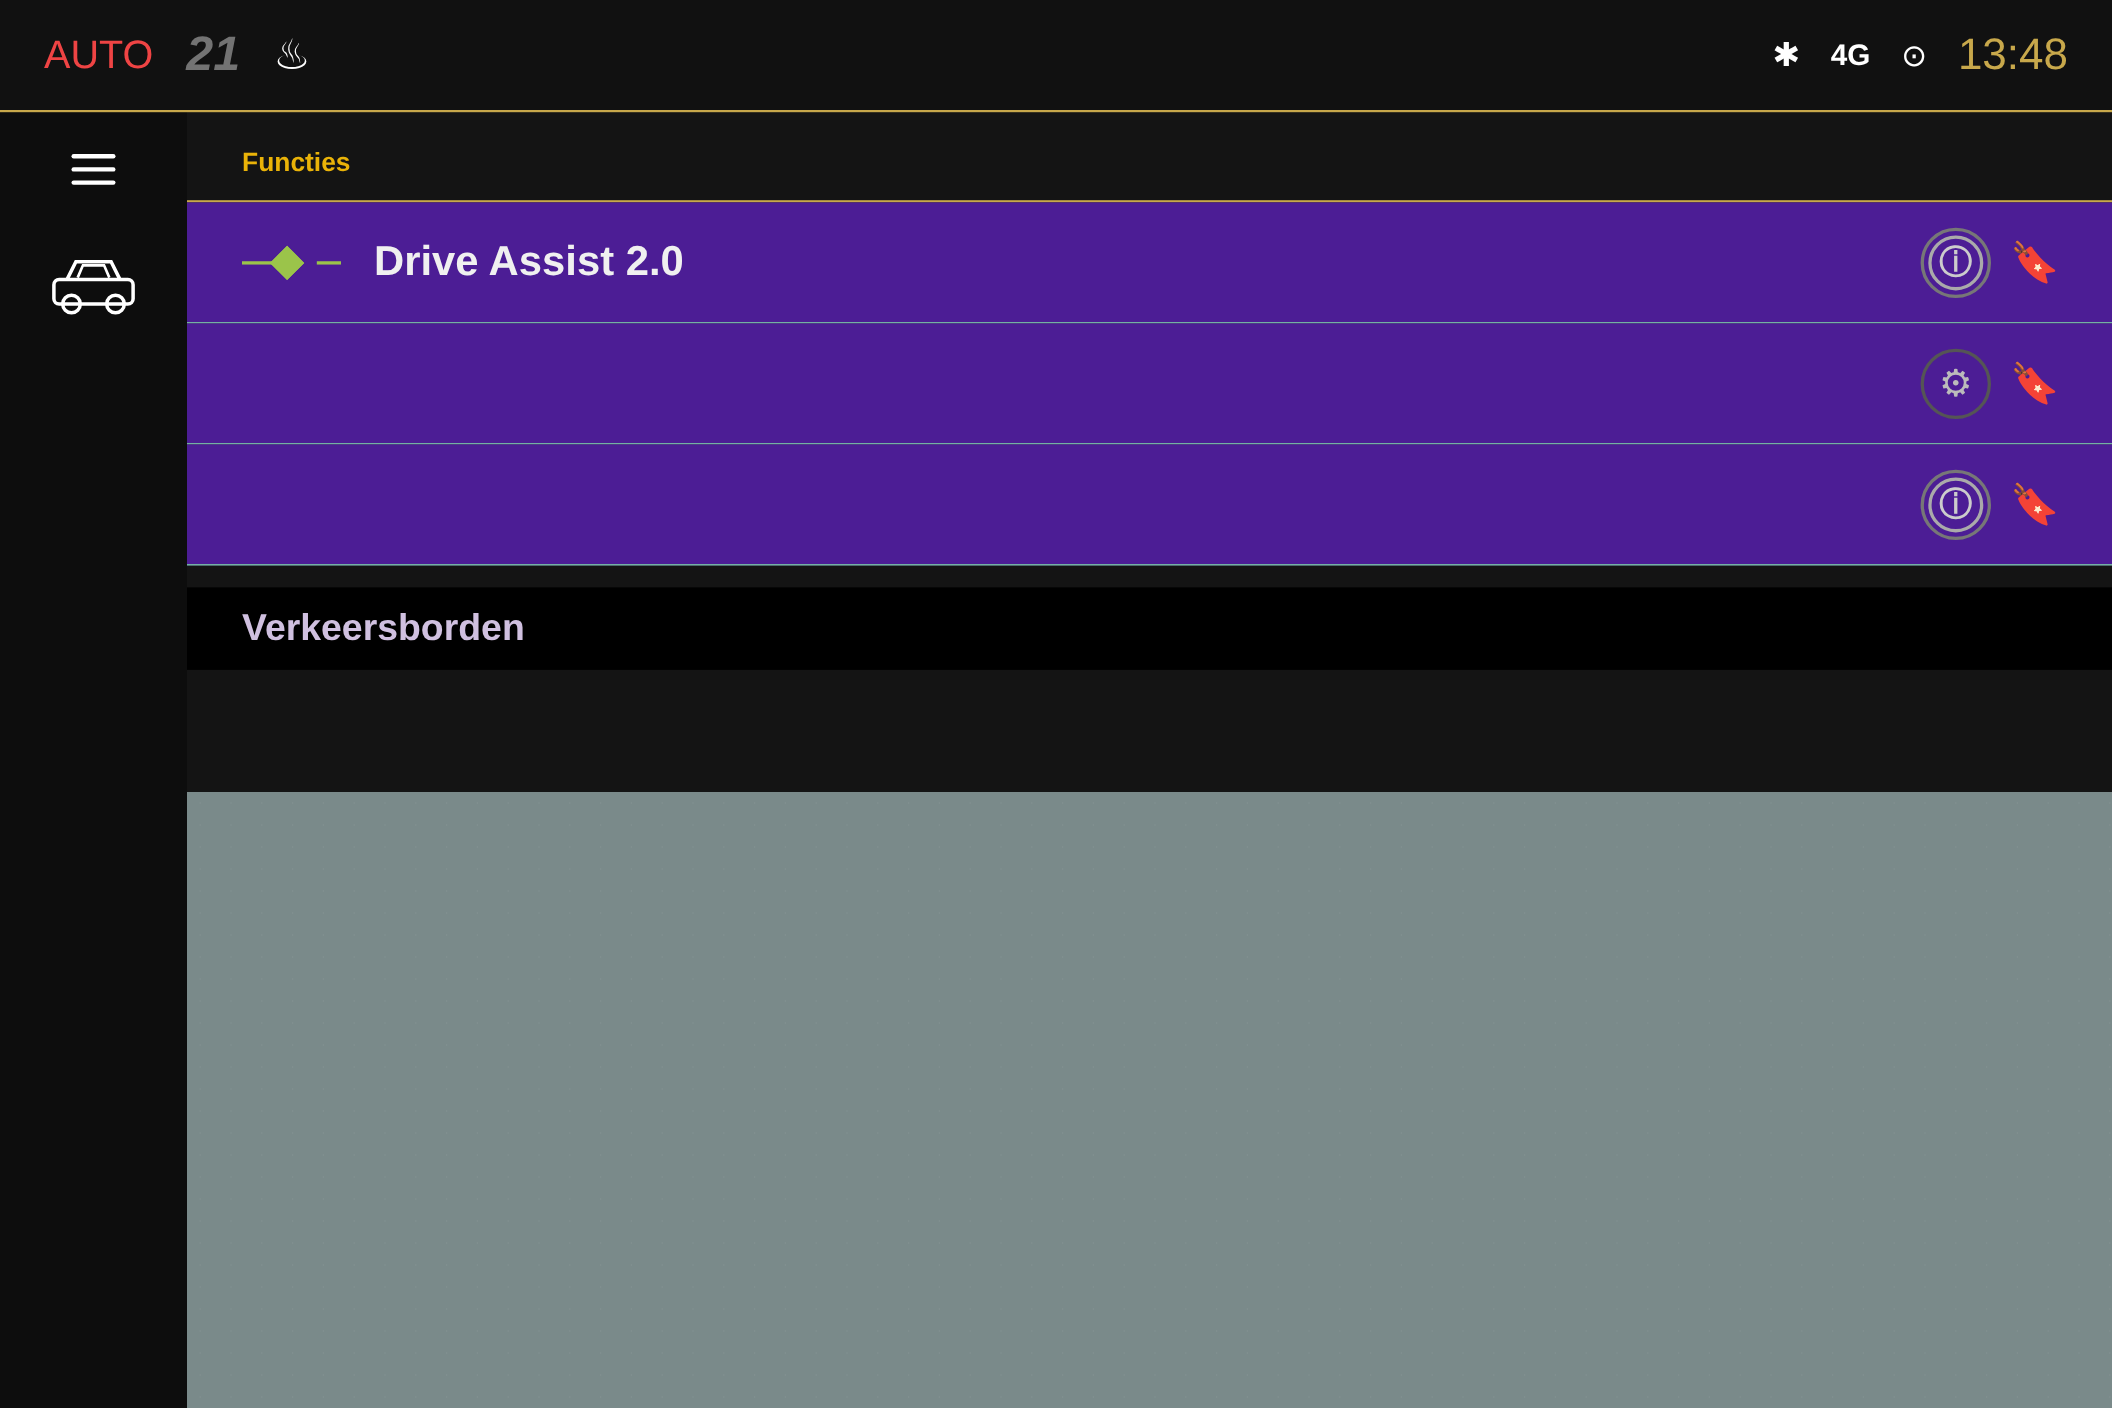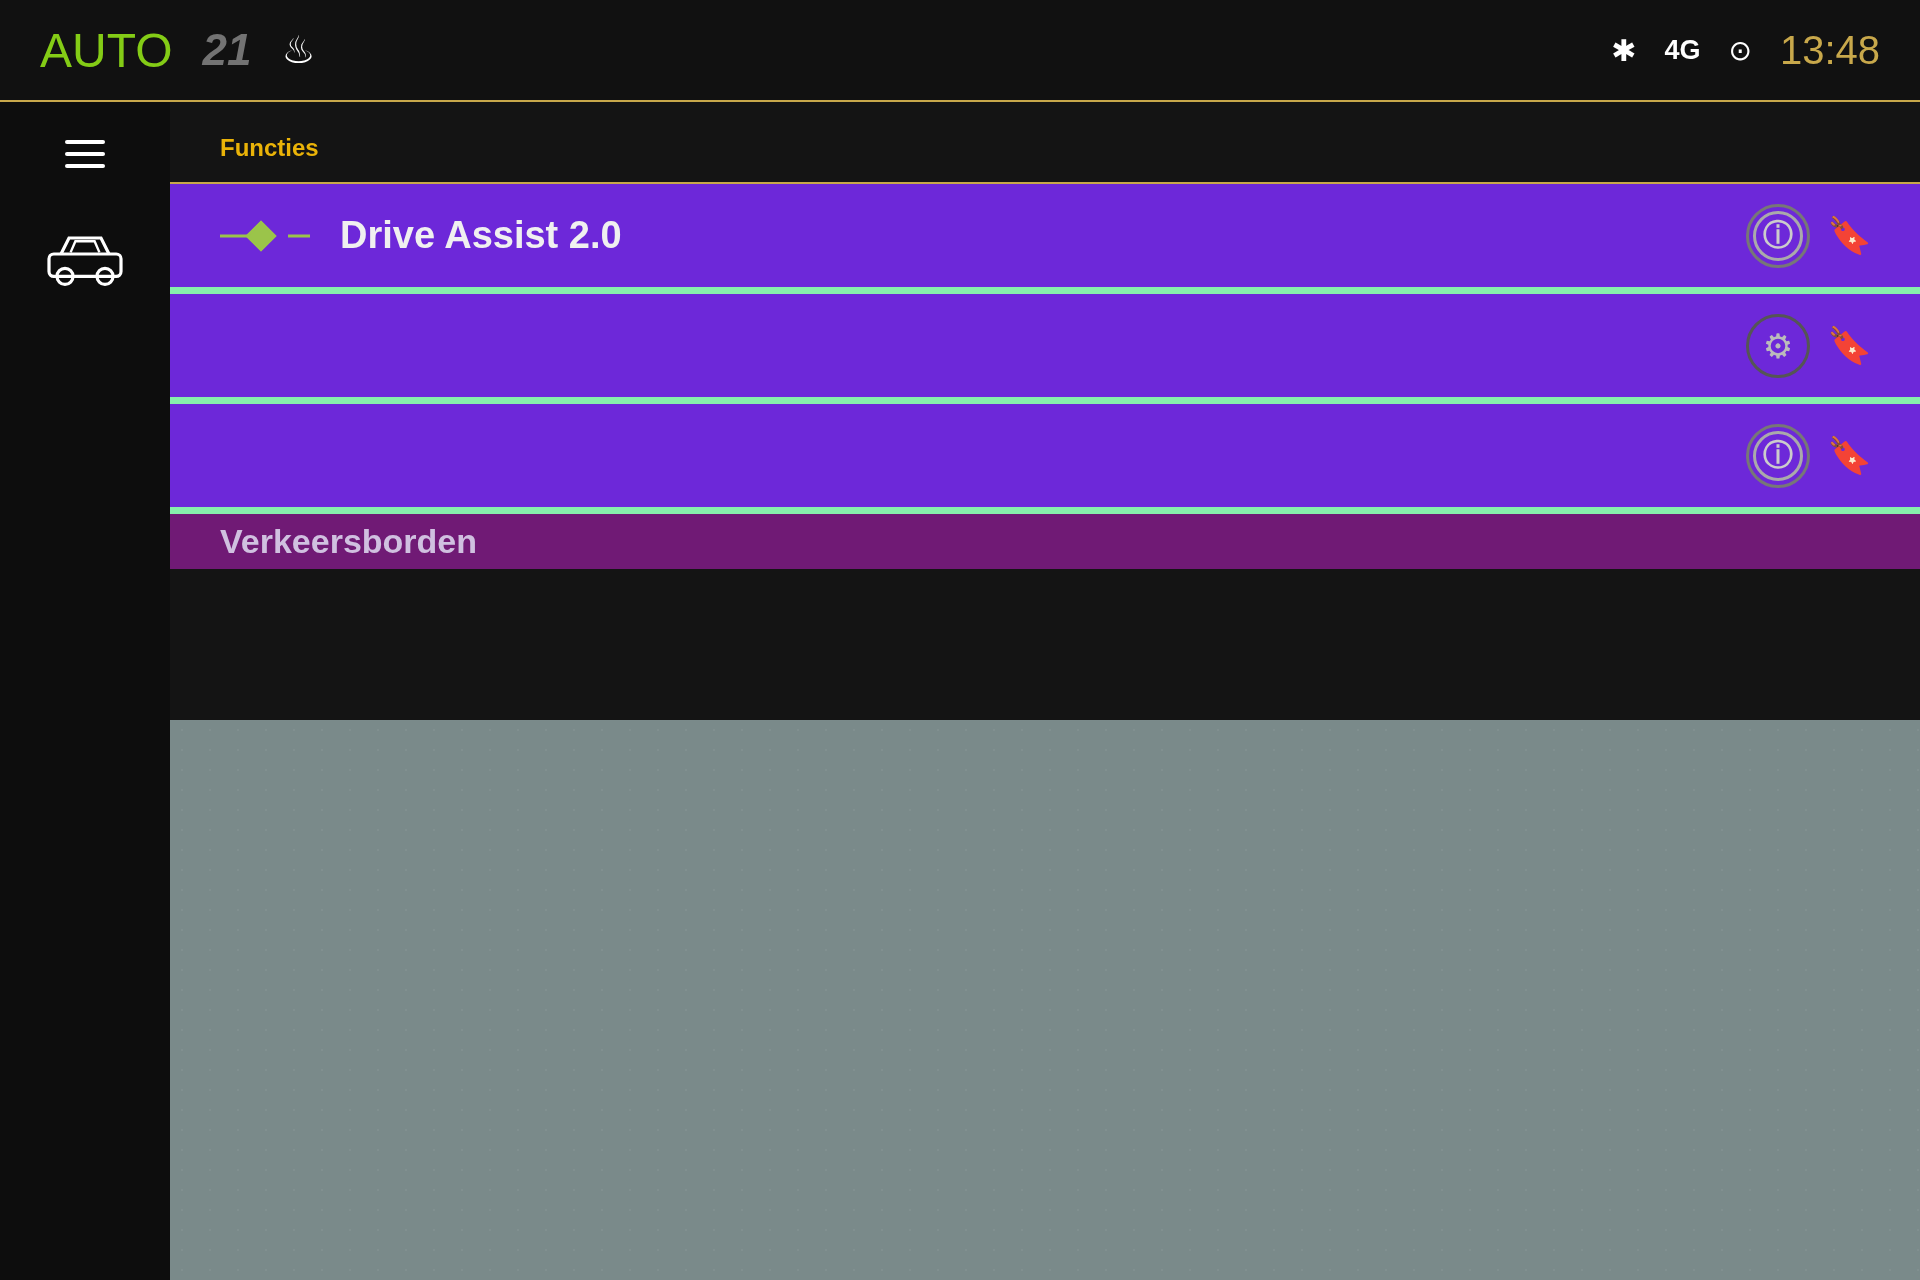--- a/index.html
+++ b/index.html
@@ -30,22 +30,22 @@
     .status-left {
       display: flex;
       align-items: center;
       gap: 30px;
       color: #fff;
       font-size: 38px;
       font-weight: 500;
     }
 
     .status-auto {
-      font-size: 48px;
-      color: #84cc16;
+      font-size: 36px;
+      color: #ef4444;
     }
 
     .status-temp {
       font-size: 44px;
       font-weight: bold;
       color: #737373;
       font-style: italic;
     }
 
     .status-seat-icon {
@@ -144,23 +144,23 @@
     
     .feature-list {
       display: flex;
       flex-direction: column;
     }
 
     .feature-item {
       display: flex;
       align-items: center;
       padding: 14px 50px;
-      border-bottom: 7px solid #86efac;
+      border-bottom: 1px solid #86efac;
       position: relative;
-      background: #6d28d9;
+      background: #4c1d95;
       min-height: 110px;
     }
 
     .feature-icon-area {
       display: flex;
       align-items: center;
       gap: 0;
       flex: 1;
     }
 
@@ -241,22 +241,23 @@
       display: flex;
       align-items: center;
       justify-content: center;
       cursor: pointer;
       color: #ccc;
       font-size: 36px;
     }
 
     
     .section-header {
-      padding: 8px 50px;
-      background: #701a75;
+      padding: 18px 50px;
+      background: #000000;
+      margin-top: 20px;
     }
 
     .section-header-title {
       font-size: 34px;
       font-weight: bold;
       color: #d0c0e0;
     }
 
     .dashboard-texture {
       width: 100%;

